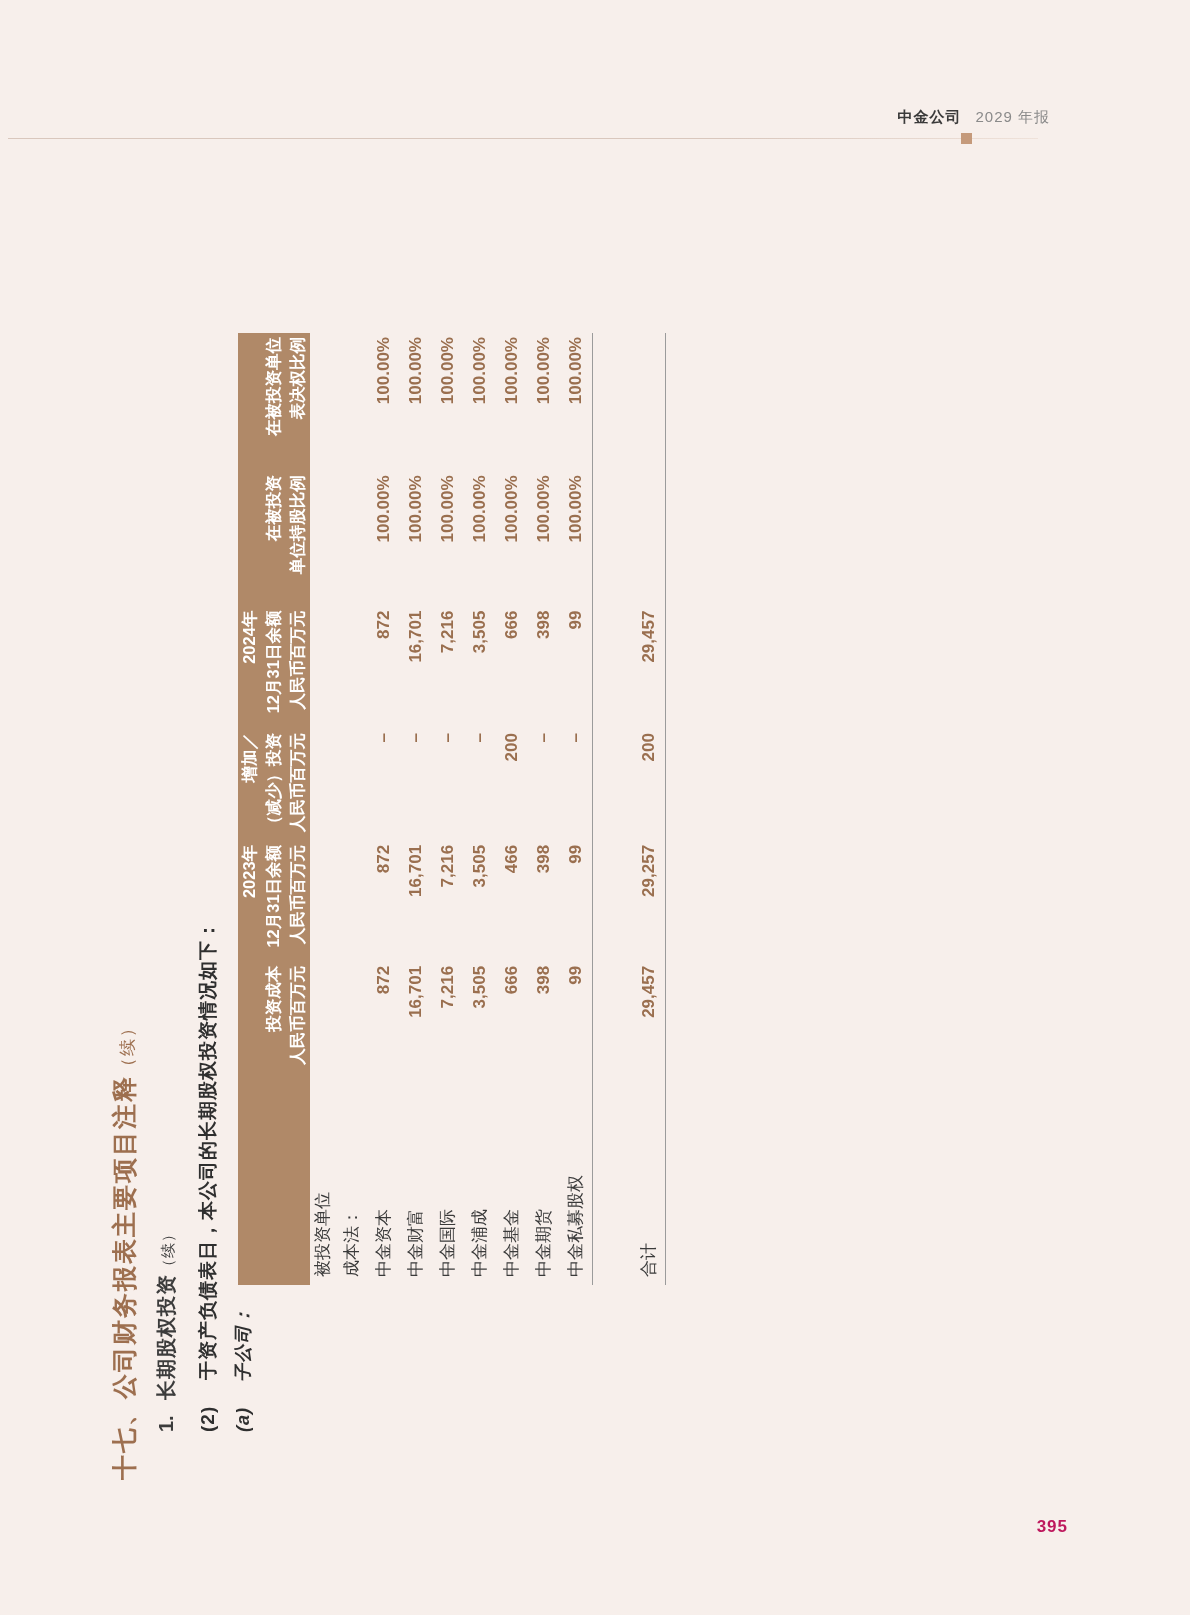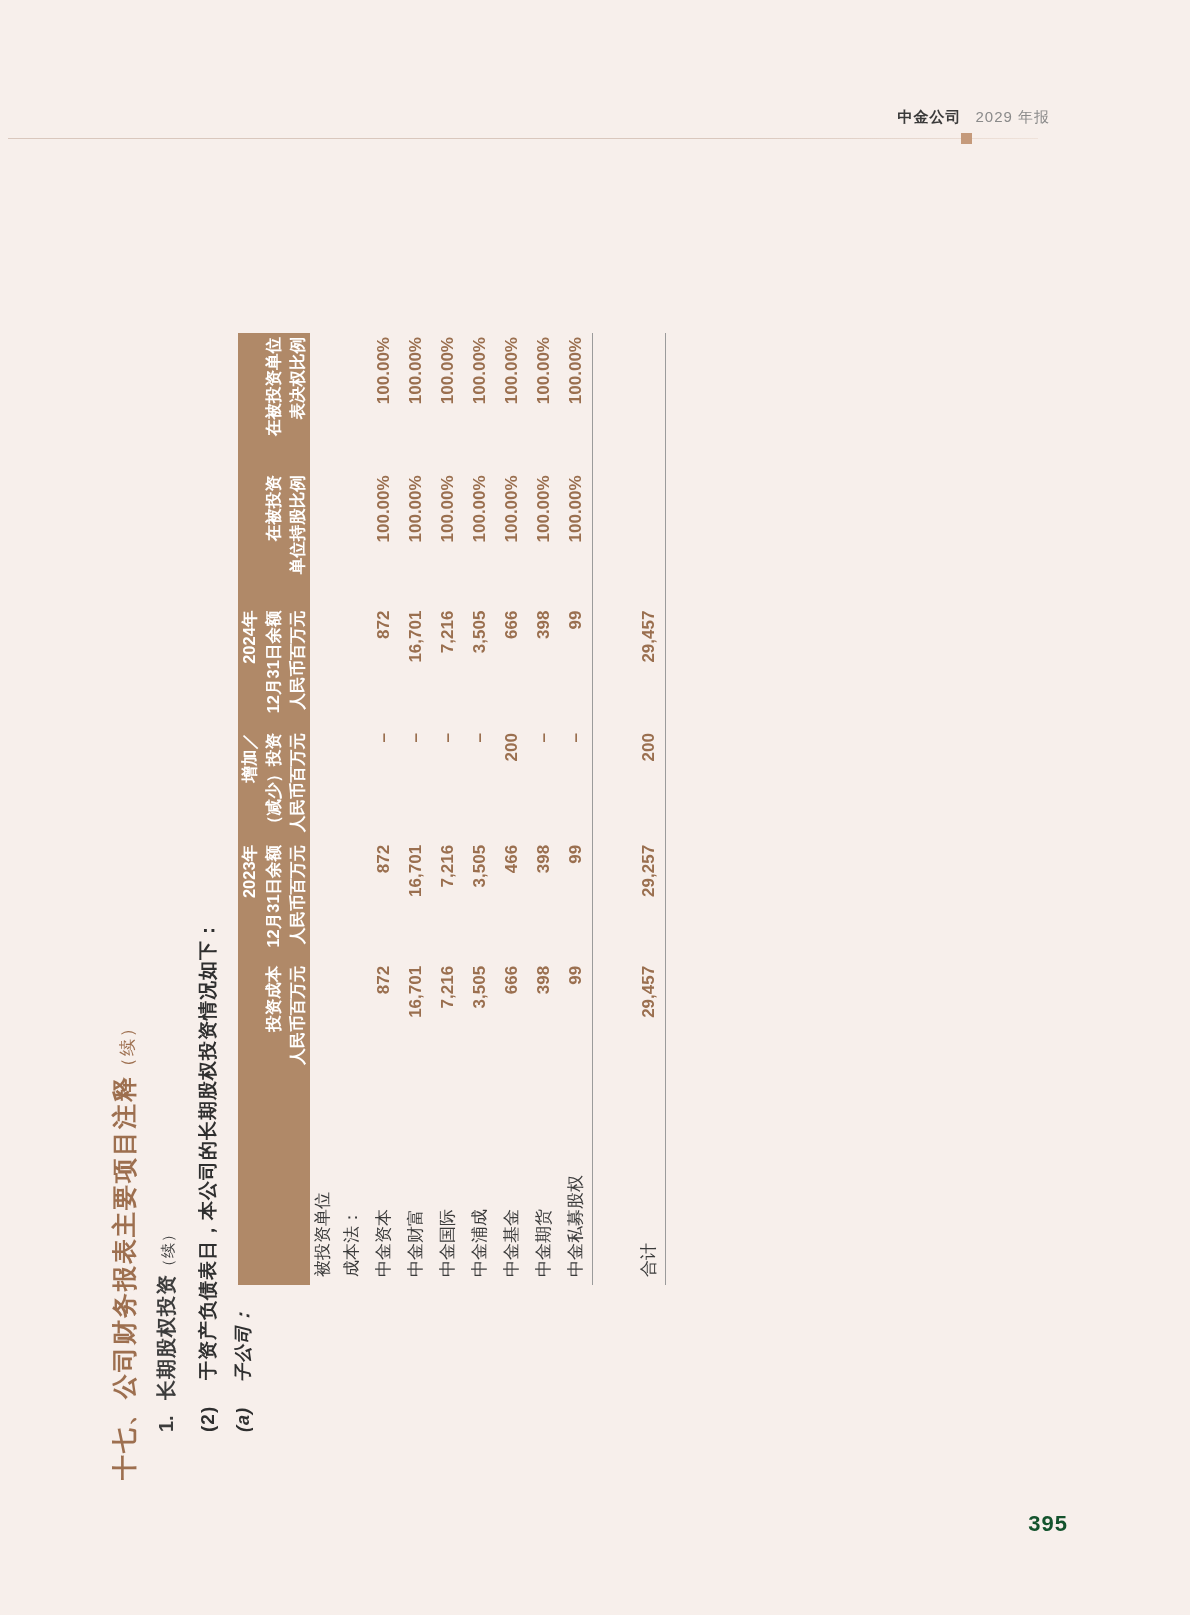--- a/index.html
+++ b/index.html
@@ -201,22 +201,22 @@
   }
   .rule-bottom td {
     border-bottom: 1px solid #9b9b9b;
   }
 
   
   .page-no {
     position: absolute;
     right: 122px;
     bottom: 78px;
-    font-size: 22px;
-    color: #14532d;
+    font-size: 17px;
+    color: #be185d;
     font-weight: bold;
     letter-spacing: 1px;
   }
 </style>
 </head>
 <body>
 
 <div class="page-header">
   <div class="header-text">
     <span class="brand">中金公司</span><span class="report">2029 年报</span>

